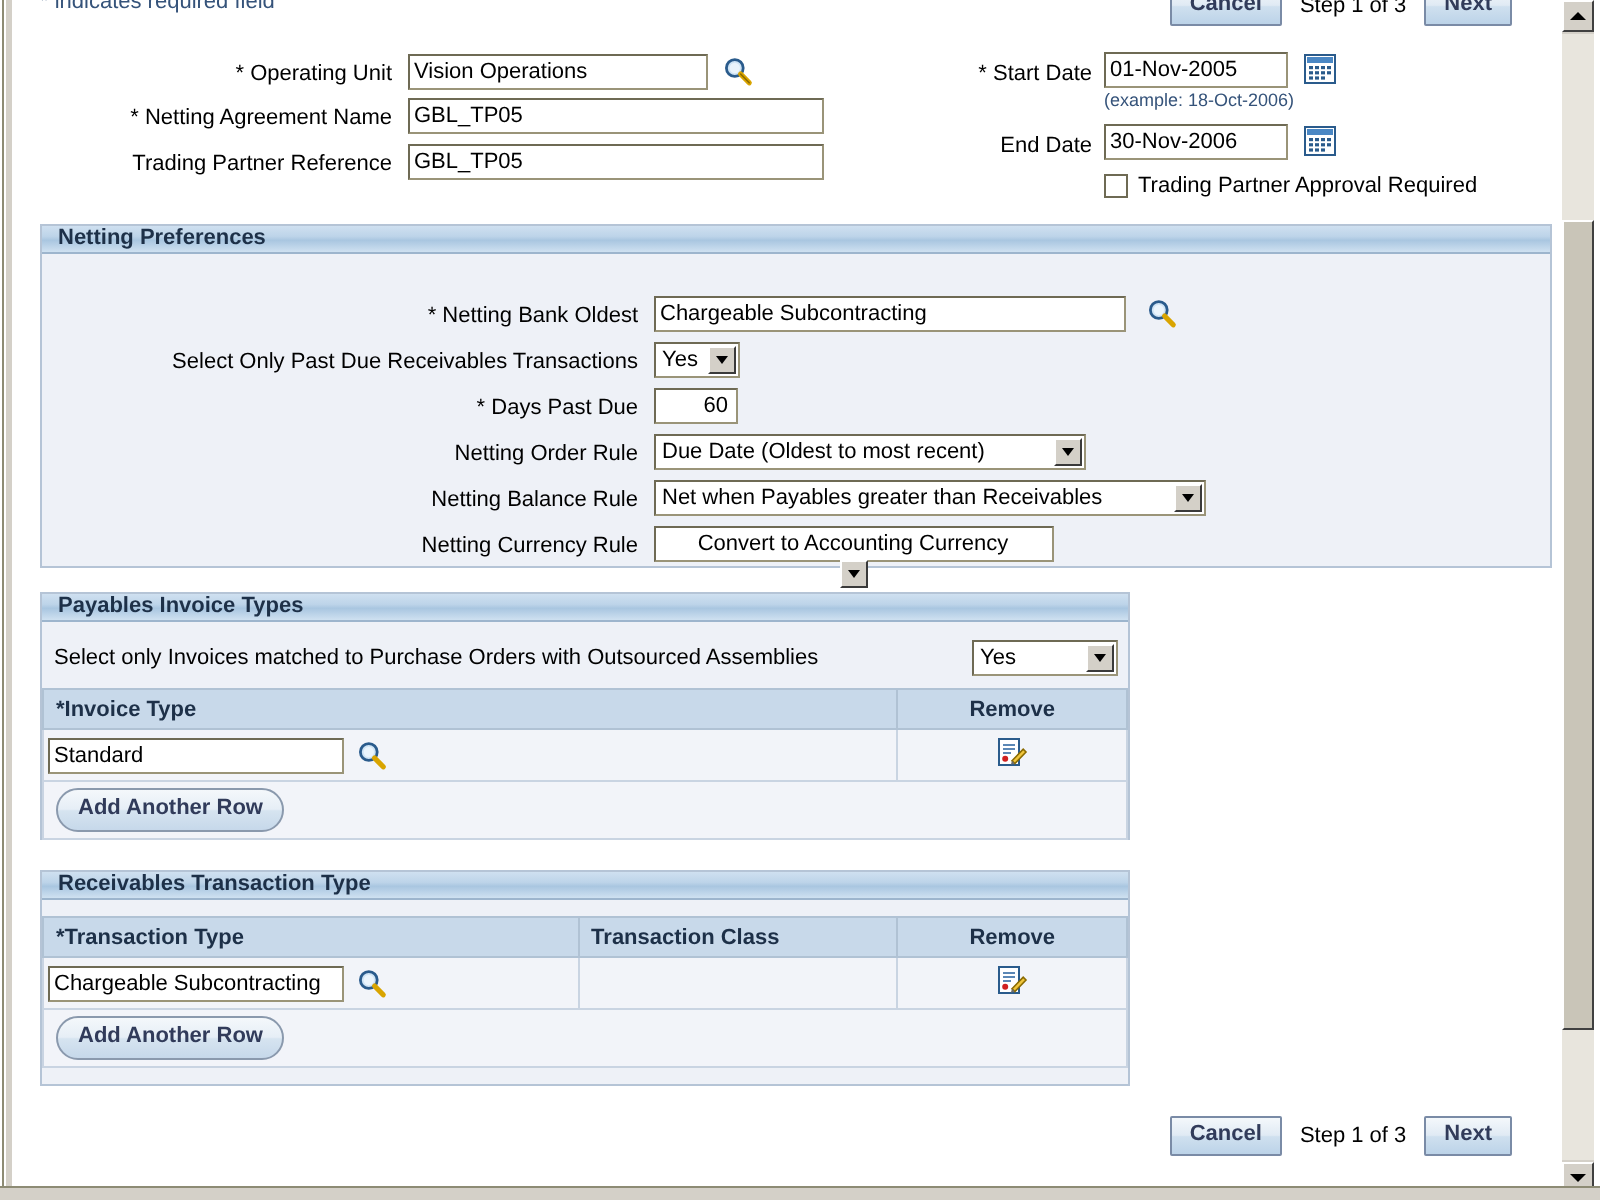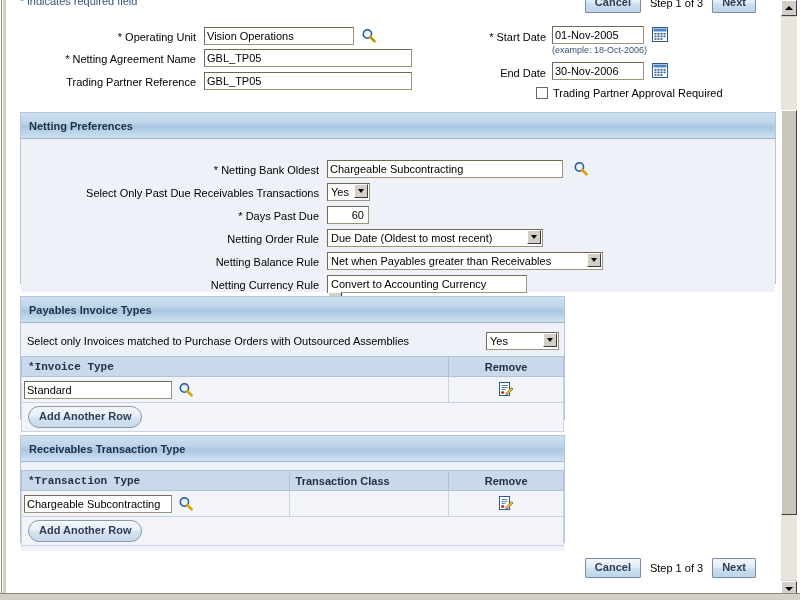--- a/index.html
+++ b/index.html
@@ -221,44 +221,43 @@
   .section {
     position: absolute;
     left: 14px;
     width: 756px;
     border: 1px solid #b5c4d6;
     background: #eef1f7;
     box-sizing: border-box;
   }
   .section.narrow { width: 545px; }
   .sec-header {
-    height: 26px;
+    height: 14px;
     background: linear-gradient(to bottom, #cfe0f0 0%, #bdd4e9 40%, #a9c6e0 55%, #cfe1f1 100%);
     border-bottom: 1px solid #9db5cd;
     display: flex;
-    align-items: center;
     padding-left: 8px;
     box-sizing: border-box;
   }
   .sec-title {
     font-size: 11px;
     font-weight: bold;
     color: #1d3048;
     white-space: nowrap;
   }
   .sec-body {
     position: relative;
     background: #eef1f7;
   }
 
   
   .ora-select {
     position: absolute;
     display: inline-flex;
-    align-items: flex-start;
+    align-items: center;
     height: 18px;
     background: #ffffff;
     border: 1px solid #9a9478;
     border-top-color: #6e6a54;
     border-left-color: #6e6a54;
     box-sizing: border-box;
     cursor: pointer;
   }
   .ora-select .sel-text {
     font-size: 11px;
@@ -304,21 +303,21 @@
     font-size: 11px;
     font-weight: bold;
     color: #1d3048;
     height: 20px;
     padding: 0 6px;
     box-sizing: border-box;
     text-align: left;
     white-space: nowrap;
   }
   .tbl th.ctr { text-align: center; }
-  .tbl th:first-child { border-left: 1px solid #b0c2d4; font-family: Liberation Mono, monospace; }
+  .tbl th:first-child { border-left: 1px solid #b0c2d4; }
   .tbl td {
     background: #f2f4f9;
     border: 1px solid #c9d4e2;
     border-left: none;
     border-top: none;
     height: 26px;
     padding: 0 6px;
     box-sizing: border-box;
     vertical-align: middle;
   }
@@ -444,21 +443,21 @@
               <rect x="5.5" y="8.6" width="2" height="1.6"></rect>
             <rect x="8.5" y="8.6" width="2" height="1.6"></rect>
               <rect x="11.5" y="8.6" width="2" height="1.6"></rect>
             <rect x="2.5" y="11.2" width="2" height="1.6"></rect>
               <rect x="5.5" y="11.2" width="2" height="1.6"></rect>
             <rect x="8.5" y="11.2" width="2" height="1.6"></rect>
           </g>
         </svg>
       </span>
 
-      <div class="cb-wrap" style="left:530px; top:65px;">
+      <div class="cb-wrap" style="left:546px; top:65px;">
         <span class="cb-box"></span>
         <span class="cb-label">Trading Partner Approval Required</span>
       </div>
     </div>
 
     <div class="section" style="top:112px; height:172px;">
       <div class="sec-header">
         <span class="sec-title">Netting Preferences</span>
       </div>
       <div class="sec-body" style="height:153px;">

